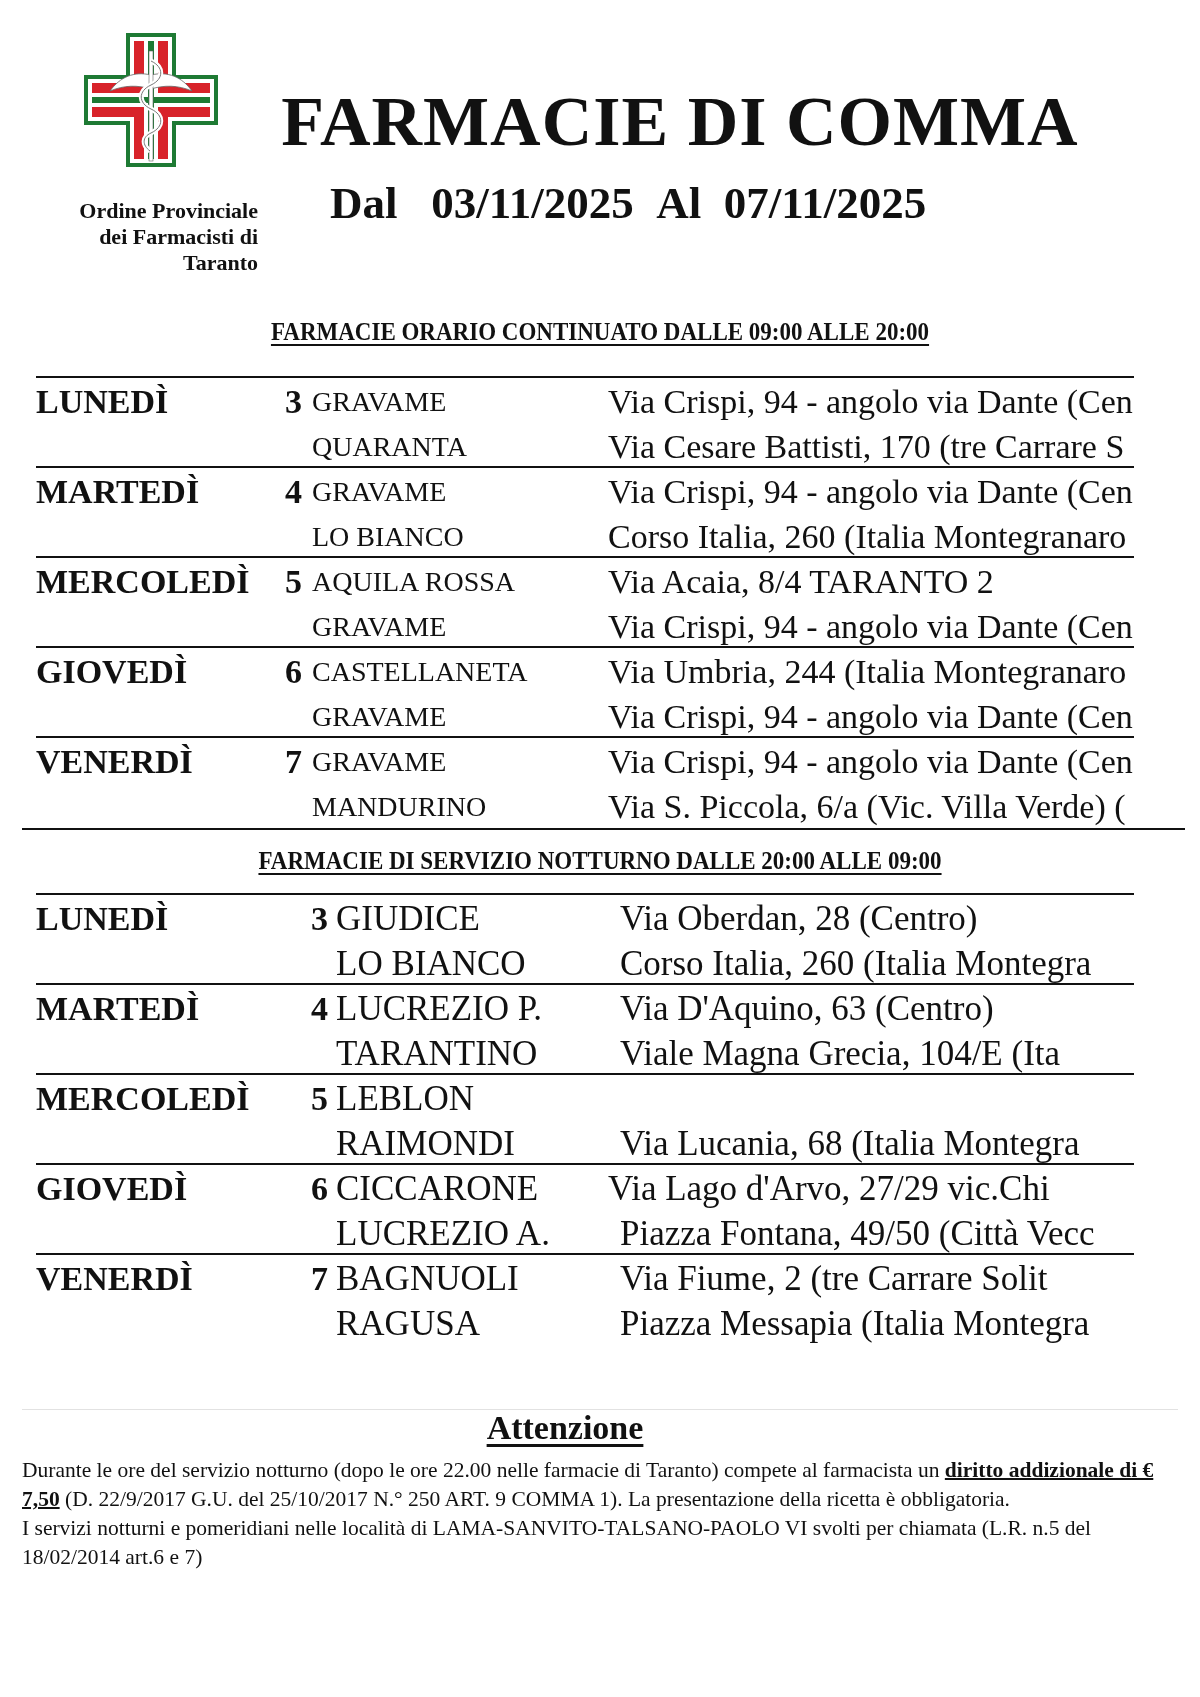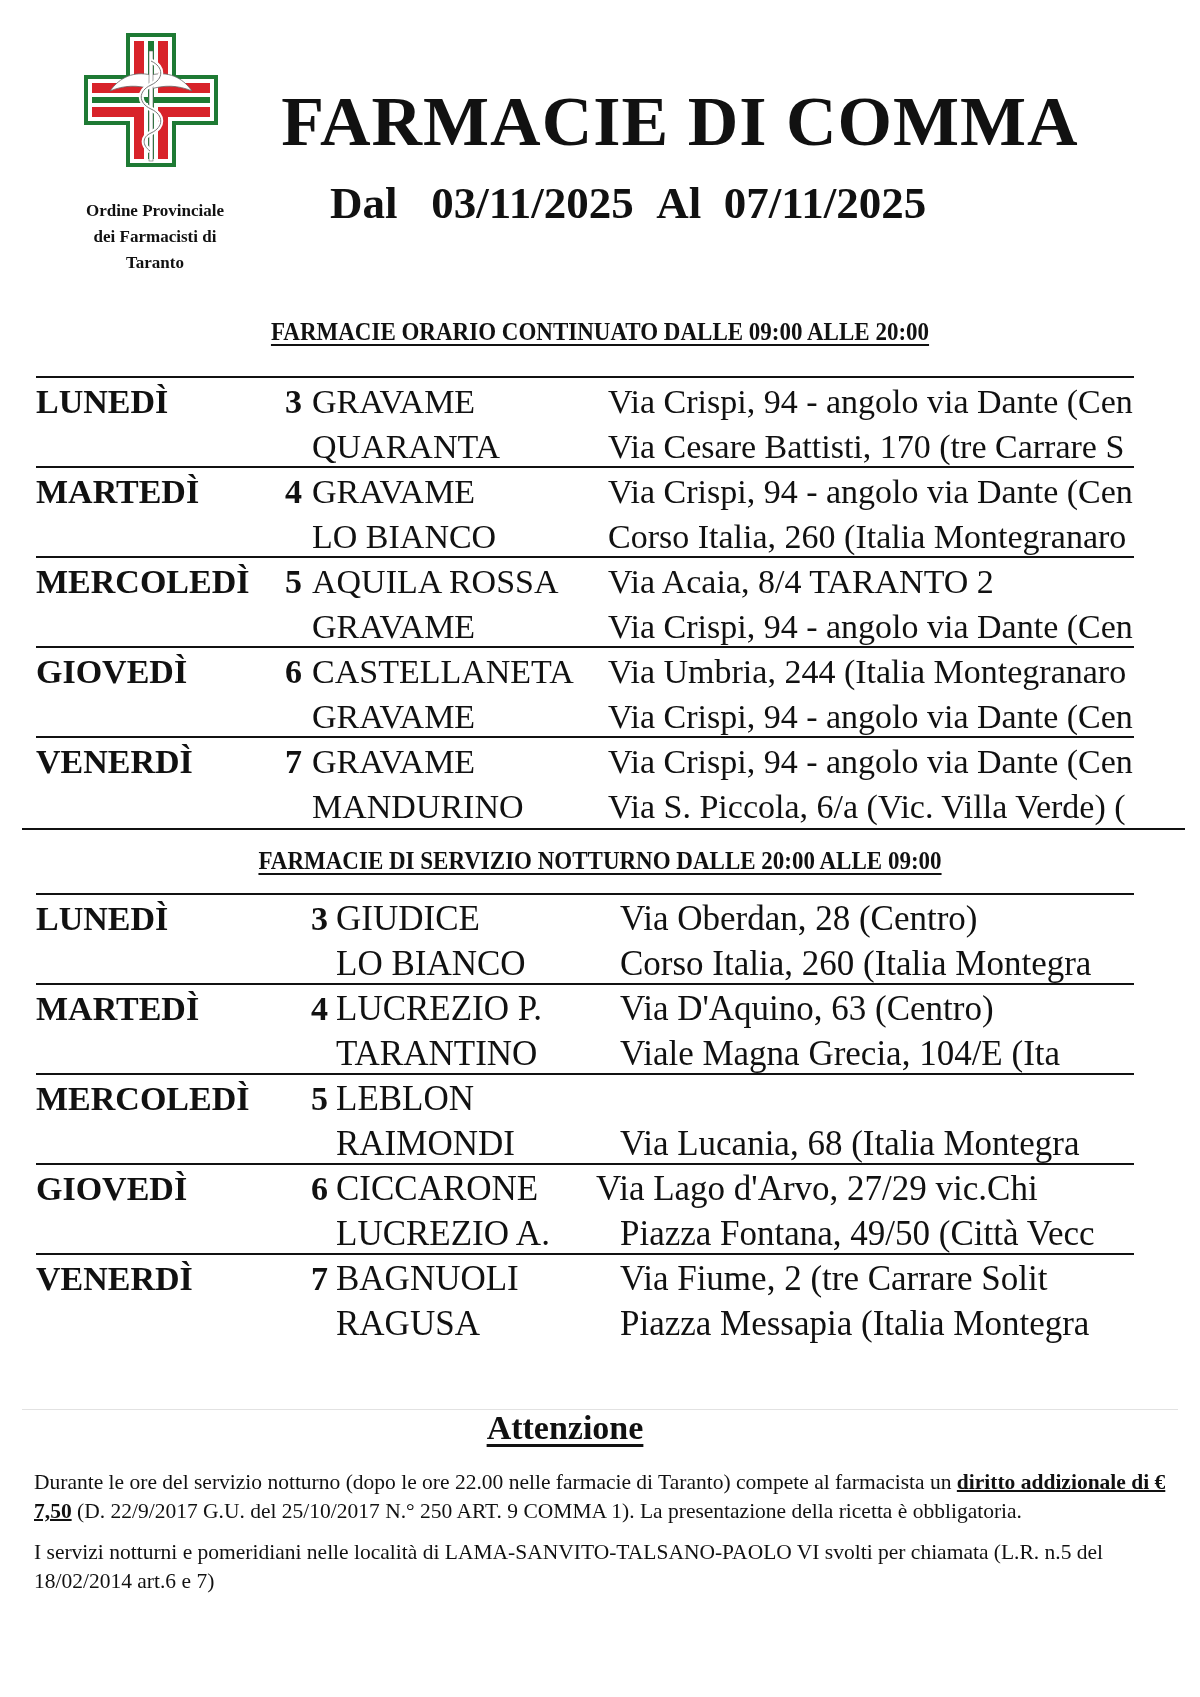--- a/index.html
+++ b/index.html
@@ -3,43 +3,43 @@
   <meta charset="utf-8">
   <style>
     html, body { margin: 0; padding: 0; background: #ffffff; }
     body {
       width: 1200px; height: 1697px; position: relative; overflow: hidden;
       font-family: "Liberation Serif", "DejaVu Serif", serif; color: #111;
     }
     .abs { position: absolute; }
     
     .logo { left: 84px; top: 33px; width: 134px; height: 134px; }
-    .org { left: 46px; top: 198px; width: 218px; text-align: center; font-weight: bold; font-size: 17px; line-height: 26px; }
+    .org { left: 40px; top: 198px; width: 218px; text-align: right; font-weight: bold; font-size: 22px; line-height: 26px; }
     .title { left: 280px; top: 82px; width: 800px; text-align: center; font-weight: bold; font-size: 70px; line-height: 80px; letter-spacing: 1px; }
     .dates { left: 330px; top: 176px; font-weight: bold; font-size: 45px; line-height: 54px; white-space: pre; }
     .dates span { display: inline-block; }
     
     .sec-head {
       left: 0; width: 1200px; text-align: center; font-weight: bold; font-size: 25px;
       text-decoration: underline; text-decoration-thickness: 2px; text-underline-offset: 4px;
       transform: scaleX(0.92); transform-origin: center;
     }
     
     .rule { height: 2px; background: #111; }
     .row { position: absolute; left: 36px; width: 1180px; height: 90px; }
     .day { position: absolute; left: 0; top: 0; font-weight: bold; font-size: 34px; line-height: 44px; }
     .num { position: absolute; top: 0; font-weight: bold; font-size: 34px; line-height: 44px; text-align: right; width: 30px; }
-    .name { position: absolute; font-size: 34px; line-height: 44px; white-space: nowrap; }
+    .name { position: absolute; font-size: 28px; line-height: 44px; white-space: nowrap; }
     .addr { position: absolute; font-size: 34px; line-height: 44px; white-space: nowrap; overflow: hidden; }
     .t2 .name, .t2 .addr { font-size: 35px; }
     
     .faint { left: 22px; top: 1409px; width: 1156px; height: 1px; background: #e2e2e2; }
     .att-title { left: 0; width: 1130px; top: 1406px; text-align: center; font-weight: bold; font-size: 34px; line-height: 44px; text-decoration: underline; text-decoration-thickness: 3px; text-underline-offset: 5px; }
     .notice { left: 22px; top: 1456px; width: 1160px; font-size: 21.5px; line-height: 29px; }
-    .notice p { margin: 12px; }
+    .notice p { margin: 0; }
     .notice b { text-decoration: underline; text-decoration-thickness: 2px; }
   </style>
 </head>
 <body>
 
 <div class="abs logo">
   <svg width="134" height="134" viewBox="0 0 134 134">
 
     <path d="M42 0 H92 V42 H134 V92 H92 V134 H42 V92 H0 V42 H42 Z" fill="#1e7a34"></path>
 
@@ -144,21 +144,21 @@
       <div class="num" style="left:262px">5</div>
       <div class="name" style="left:300px; top:0">LEBLON</div>
       <div class="name" style="left:300px; top:45px">RAIMONDI</div>
       <div class="addr" style="left:584px; top:45px; width:580px">Via Lucania, 68 (Italia Montegra</div>
     </div>
     <div class="abs rule" style="left: 36px; top: 1163px; width: 1098px;"></div>
     <div class="row" style="top: 1167px;">
       <div class="day">GIOVEDÌ</div>
       <div class="num" style="left:262px">6</div>
       <div class="name" style="left:300px; top:0">CICCARONE</div>
-      <div class="addr" style="left:560px; top:0; width:580px">Via Lago d'Arvo, 27/29 vic.Chi</div>
+      <div class="addr" style="left:572px; top:0; width:580px">Via Lago d'Arvo, 27/29 vic.Chi</div>
       <div class="name" style="left:300px; top:45px">LUCREZIO  A.</div>
       <div class="addr" style="left:584px; top:45px; width:580px">Piazza Fontana, 49/50 (Città Vecc</div>
     </div>
     <div class="abs rule" style="left: 36px; top: 1253px; width: 1098px;"></div>
     <div class="row" style="top: 1257px;">
       <div class="day">VENERDÌ</div>
       <div class="num" style="left:262px">7</div>
       <div class="name" style="left:300px; top:0">BAGNUOLI</div>
       <div class="addr" style="left:584px; top:0; width:580px">Via Fiume, 2 (tre Carrare Solit</div>
       <div class="name" style="left:300px; top:45px">RAGUSA</div>

